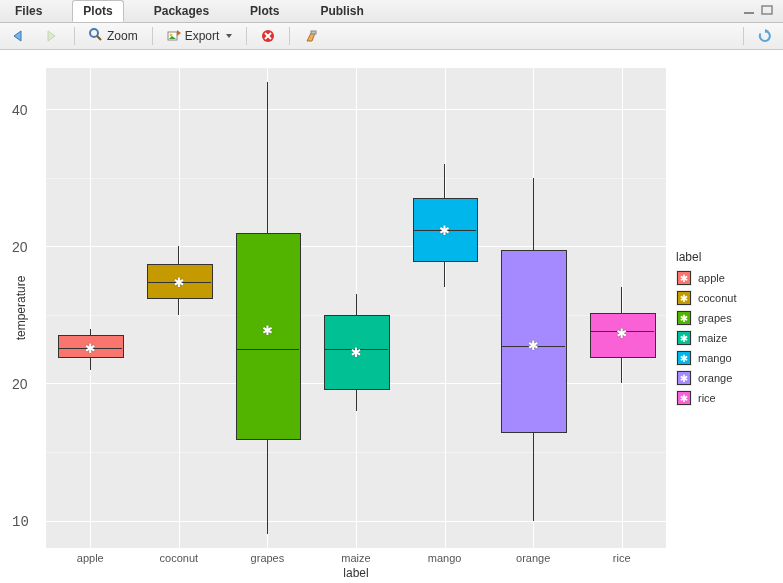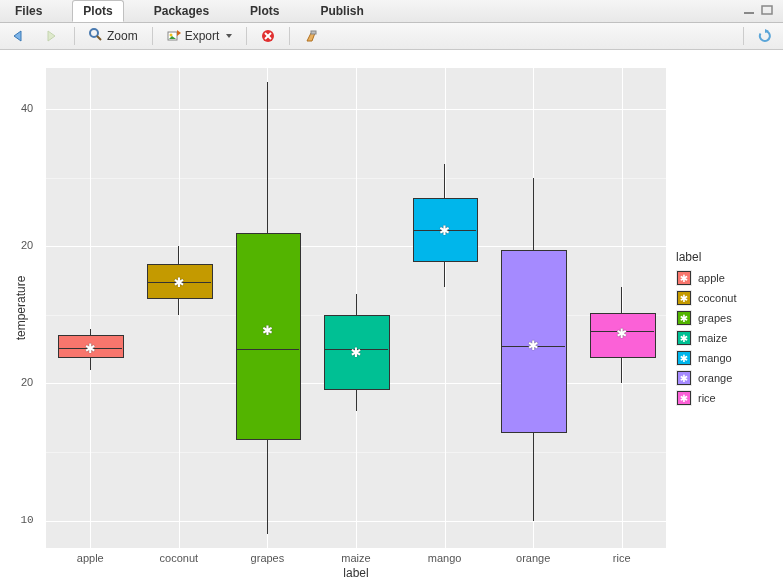--- a/index.html
+++ b/index.html
@@ -123,23 +123,23 @@
     color: #333;
   }
   .x-axis-label {
     position: absolute;
     font-size: 12px;
     color: #333;
     transform: translateX(-50%);
   }
   .y-tick {
     position:absolute;
-    font-size:11px;
+    font-size:14px;
     color:#555;
-    text-align:center;
+    text-align:left;
     width:30px;
   }
   .x-tick {
     position:absolute;
     font-size:11px;
     color:#555;
     transform: translateX(-50%);
     white-space:nowrap;
   }
 

